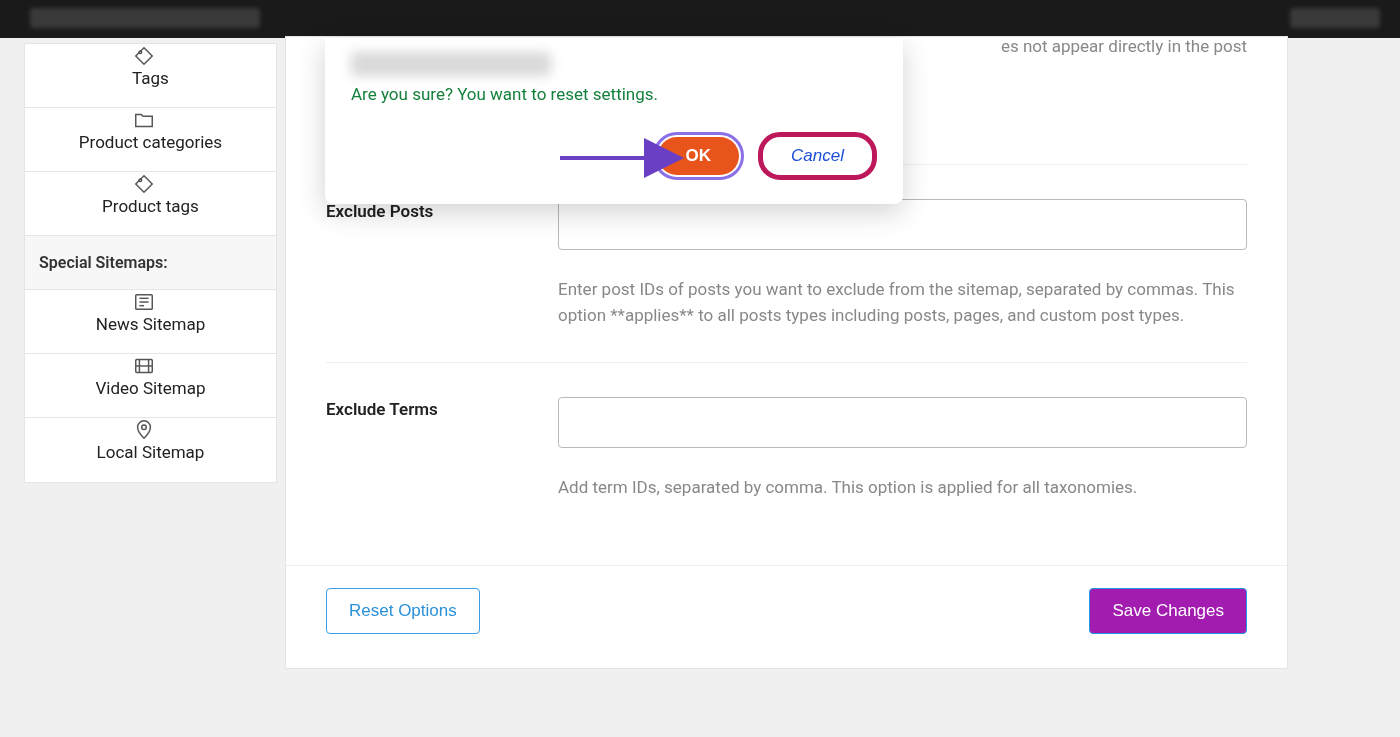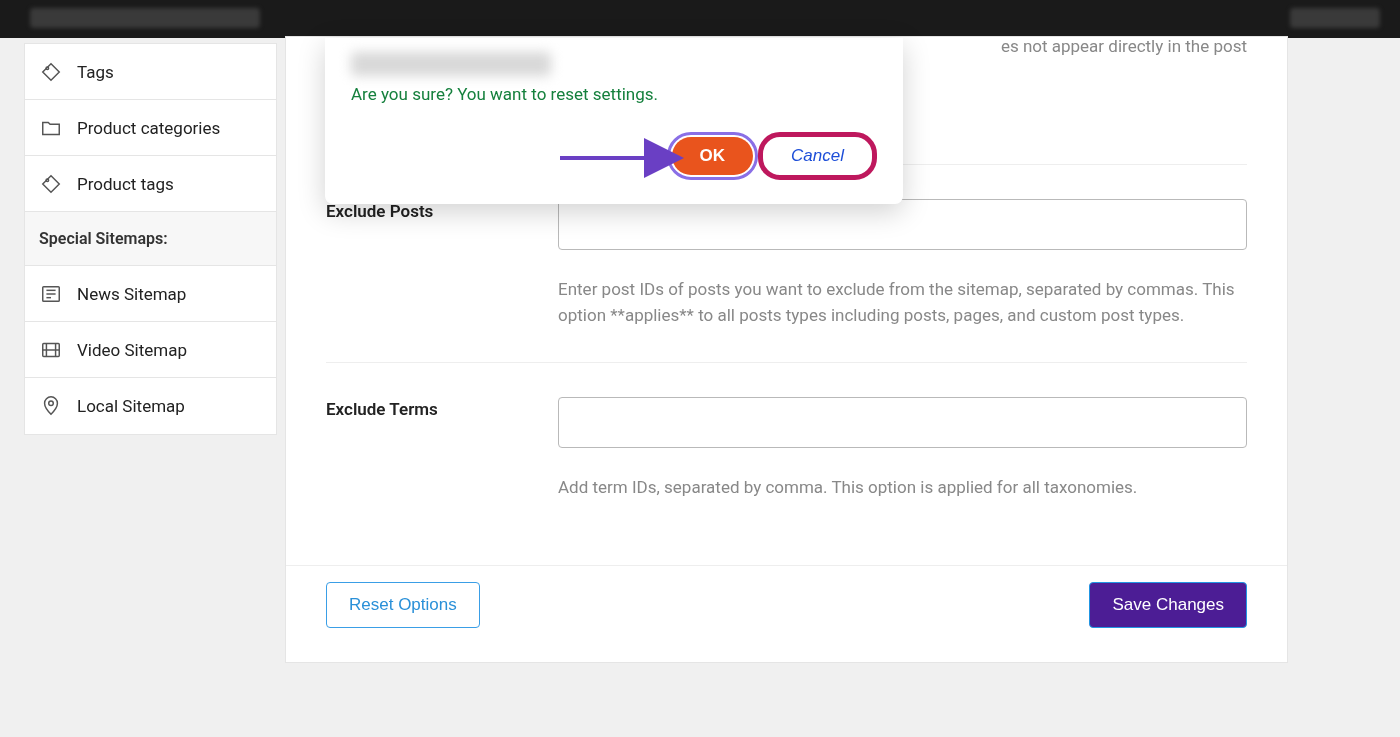--- a/index.html
+++ b/index.html
@@ -4,48 +4,48 @@
 <style>
   * { box-sizing: border-box; margin: 0; padding: 0; }
   html, body { width: 1400px; height: 737px; font-family: -apple-system, BlinkMacSystemFont, "Segoe UI", Roboto, Arial, sans-serif; background: #f0f0f0; overflow: hidden; }
   .topbar { position: absolute; top: 0; left: 0; right: 0; height: 38px; background: #1a1a1a; }
   .topbar .tb-left { position: absolute; left: 30px; top: 8px; width: 230px; height: 20px; background: #3a3a3a; border-radius: 4px; filter: blur(2px); }
   .topbar .tb-right { position: absolute; right: 20px; top: 8px; width: 90px; height: 20px; background: #3a3a3a; border-radius: 4px; filter: blur(2px); }
 
   .page { position: absolute; top: 38px; left: 0; right: 0; bottom: 0; }
 
   .sidebar { position: absolute; left: 24px; top: 5px; width: 253px; background: #fff; border: 1px solid #e5e5e5; }
-  .sidebar .item { display: flex; align-items: center; height: 56px; padding: 0 14px; border-bottom: 1px solid #e5e5e5; font-size: 17px; color: #222; cursor: pointer; }
+  .sidebar .item { display: flex; align-items: center; height: 64px; padding: 0 14px; border-bottom: 1px solid #e5e5e5; font-size: 17px; color: #222; cursor: pointer; flex-direction: column; }
   .sidebar .item:last-child { border-bottom: none; }
   .sidebar .item .ico { width: 24px; height: 24px; margin-right: 14px; flex-shrink: 0; display: flex; align-items: center; justify-content: center; }
   .sidebar .section { height: 54px; display: flex; align-items: center; padding: 0 14px; font-size: 16px; font-weight: 600; color: #333; background: #f7f7f7; border-bottom: 1px solid #e5e5e5; }
 
   .main { position: absolute; left: 285px; top: -2px; width: 1003px; background: #fff; border: 1px solid #e5e5e5; padding-bottom: 0; }
   .main-inner { padding: 0 40px 30px 40px; }
   .row { display: flex; border-bottom: 1px solid #eee; padding: 34px 0; }
   .row:last-of-type { border-bottom: none; }
   .row .label { width: 232px; flex-shrink: 0; font-size: 17px; font-weight: 600; color: #222; line-height: 1.5; }
   .row .field { flex: 1; }
   .row .desc { font-size: 17px; color: #888; line-height: 1.55; margin-top: 0; }
   .row .input { width: 100%; height: 51px; border: 1px solid #b9b9b9; border-radius: 4px; background: #fff; font-size: 16px; padding: 0 12px; margin-bottom: 26px; }
 
   .peek-text { font-size: 17px; color: #888; line-height: 1.55; margin-top: -4px; padding-bottom: 6px; text-align: right; padding-right: 40px; }
 
   .toggle { width: 58px; height: 28px; border: 2px solid #999; border-radius: 16px; position: relative; background:#fff; }
   .toggle .knob { position:absolute; left:2px; top:2px; width:20px; height:20px; border-radius:50%; background:#999; }
 
-  .footer { border-top: 1px solid #eee; padding: 16px 40px 34px 40px; display: flex; justify-content: space-between; align-items: center; }
+  .footer { border-top: 1px solid #eee; padding: 22px 40px 34px 40px; display: flex; justify-content: space-between; align-items: center; }
   .btn { font-size: 17px; border-radius: 4px; cursor: pointer; padding: 12px 22px; }
   .btn-outline-blue { background: #fff; border: 1.5px solid #3a9ee6; color: #2a90d8; }
-  .btn-blue { background: #4c1d95; border: 1px solid #2196e3; color: #fff; margin-left: 39px; }
+  .btn-blue { background: #a21caf; border: 1px solid #2196e3; color: #fff; margin-left: 39px; }
 
   .modal { position: absolute; left: 325px; top: 0; width: 578px; background: #fff; border-radius: 0 0 8px 8px; box-shadow: 0 8px 28px rgba(0,0,0,0.18); padding: 10px 26px 24px 26px; z-index: 50; }
   .modal .m-blur { width: 200px; height: 24px; background: #d8d8d8; border-radius: 4px; filter: blur(6px); margin: 4px 0 8px 0; }
   .modal .m-text { font-size: 17px; color: #15803d; margin-bottom: 28px; }
-  .modal .m-actions { display: flex; justify-content: flex-end; align-items:center; }
+  .modal .m-actions { display: flex; justify-content: flex-end; gap: 14px; align-items:center; }
   .m-btn { font-size: 17px; border-radius: 22px; padding: 9px 28px; cursor: pointer; }
   .m-btn-ok-wrap { border: 3px solid #8a6fe6; border-radius: 26px; padding: 2px; }
   .m-btn-ok { background: #e9541d; color: #fff; border: none; font-weight:600; }
   .m-btn-cancel { background: #fff; color: #1d4ed8; border: 5px solid #be185d; font-style: italic; }
 
   .arrow { position: absolute; left: 560px; top: 100px; z-index: 60; pointer-events:none; }
 
   svg { display:block; }
 </style>
 </head>

